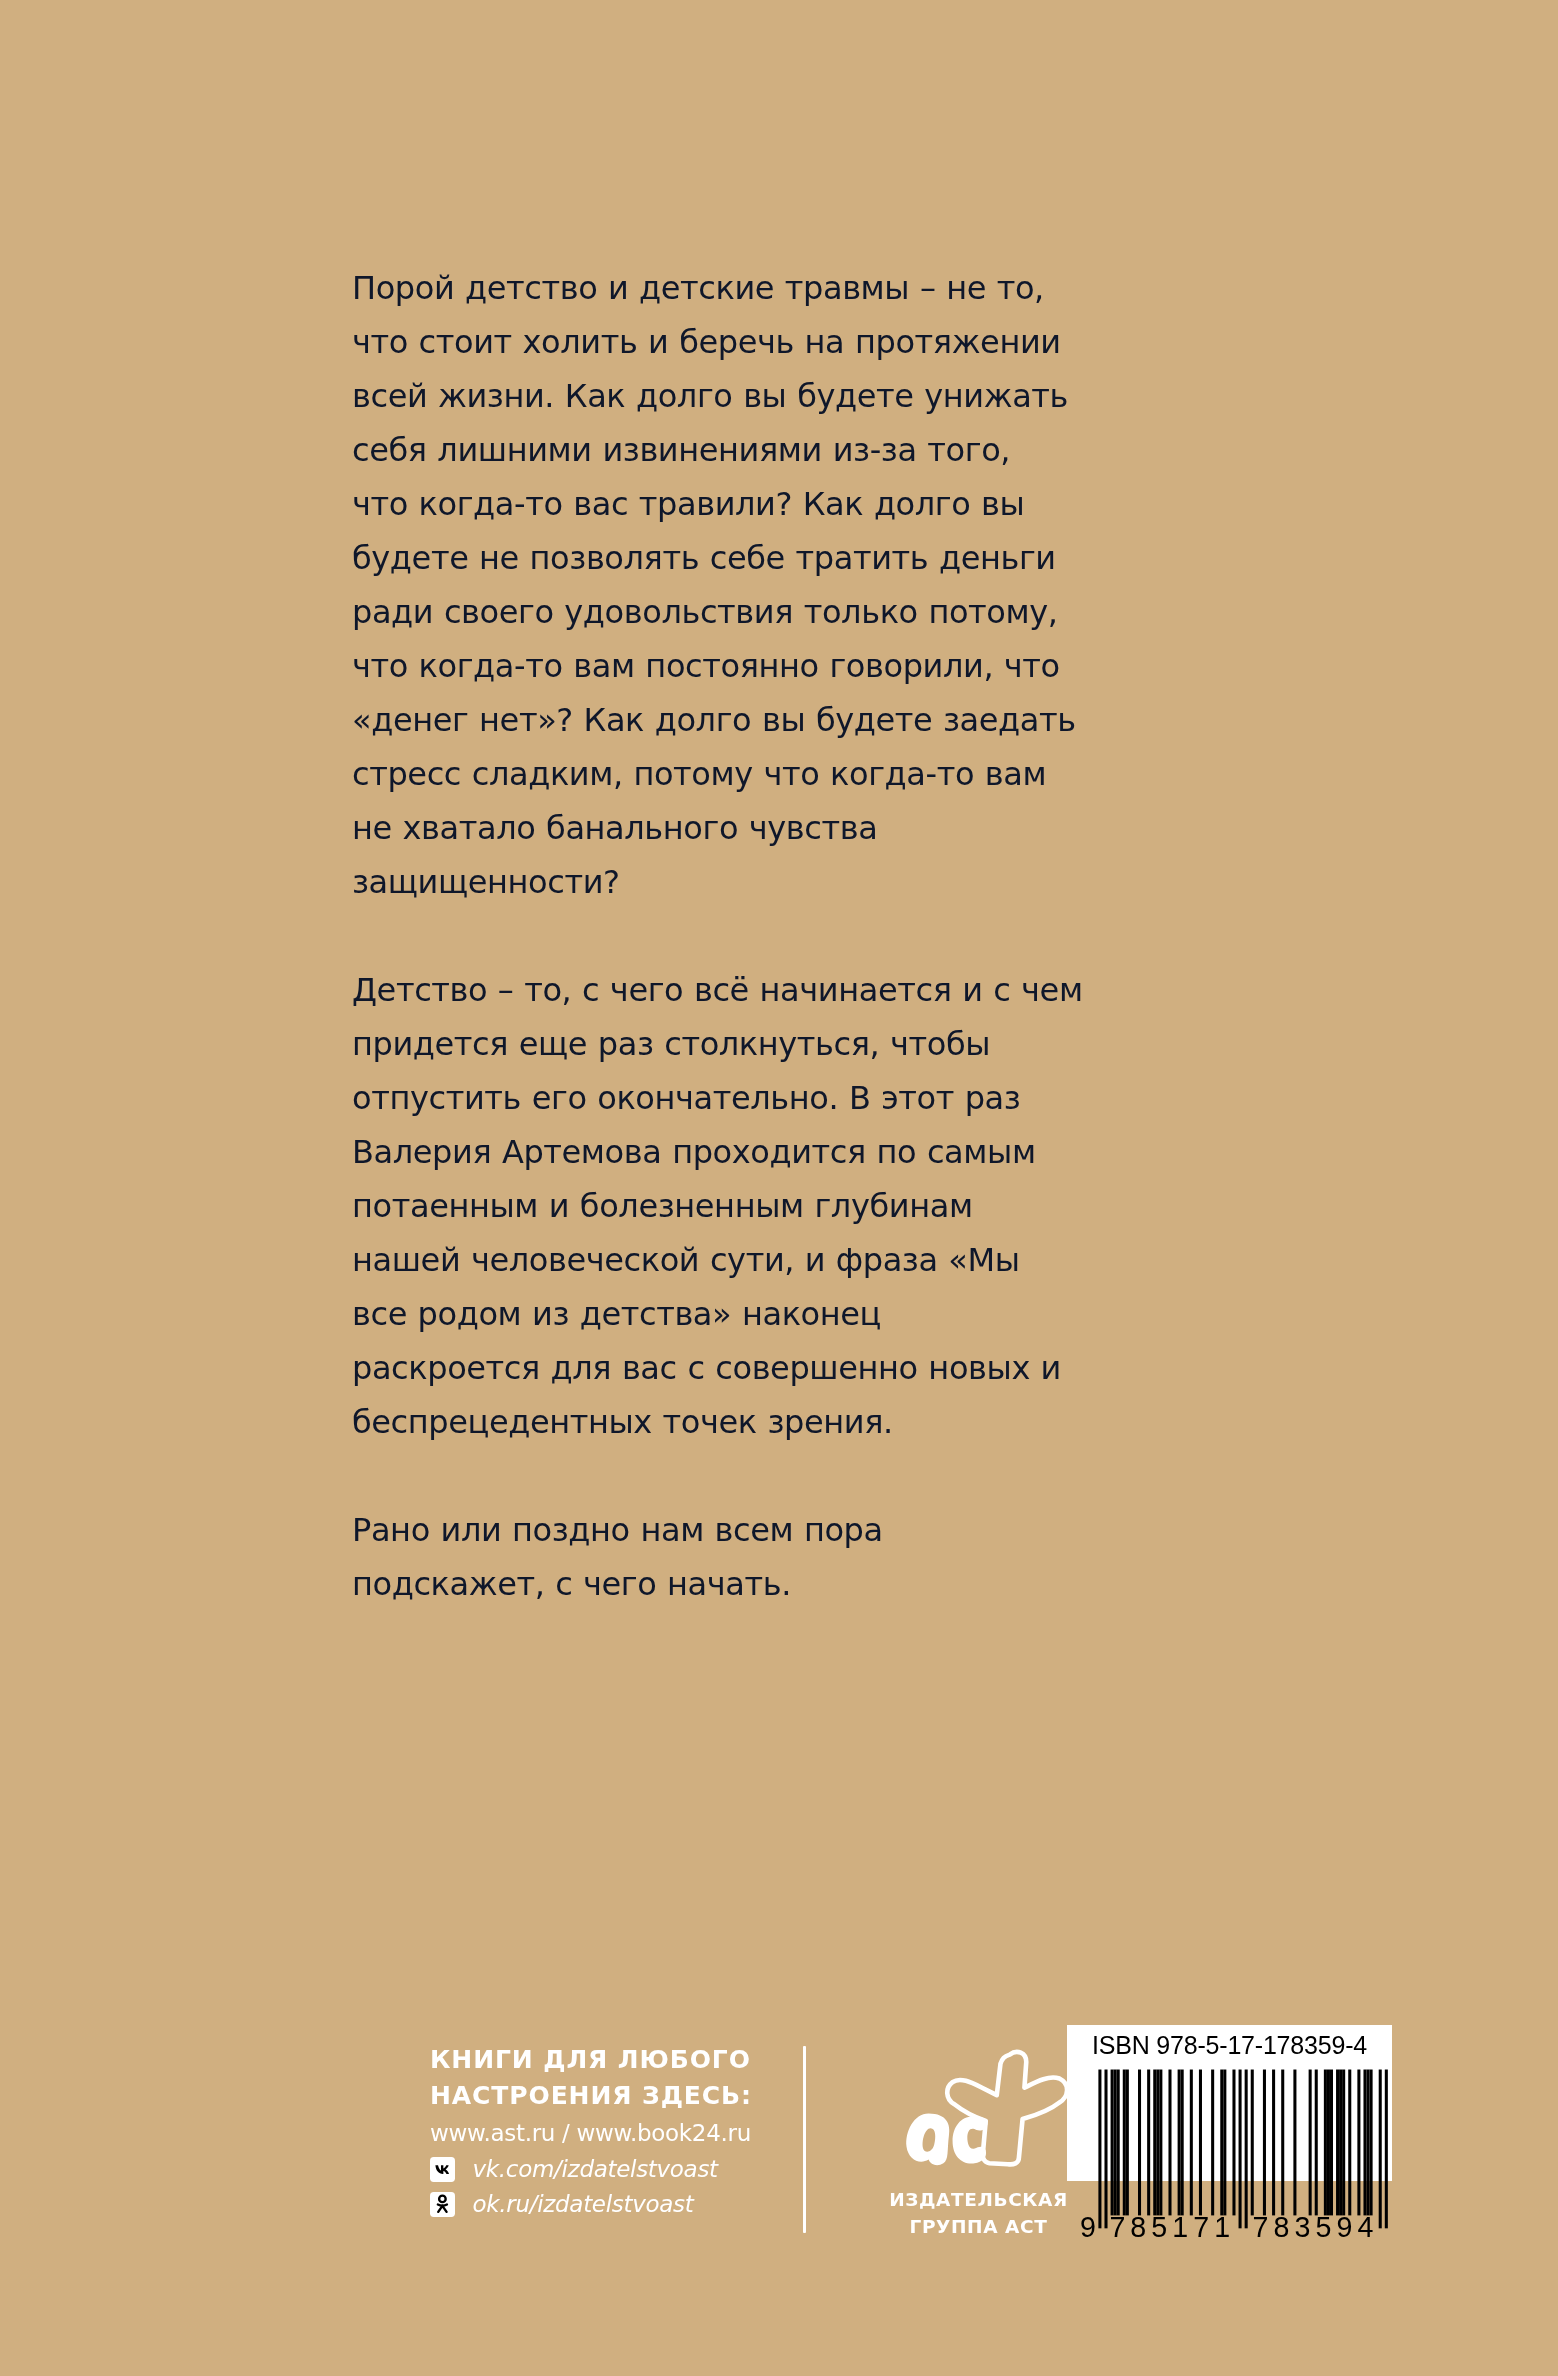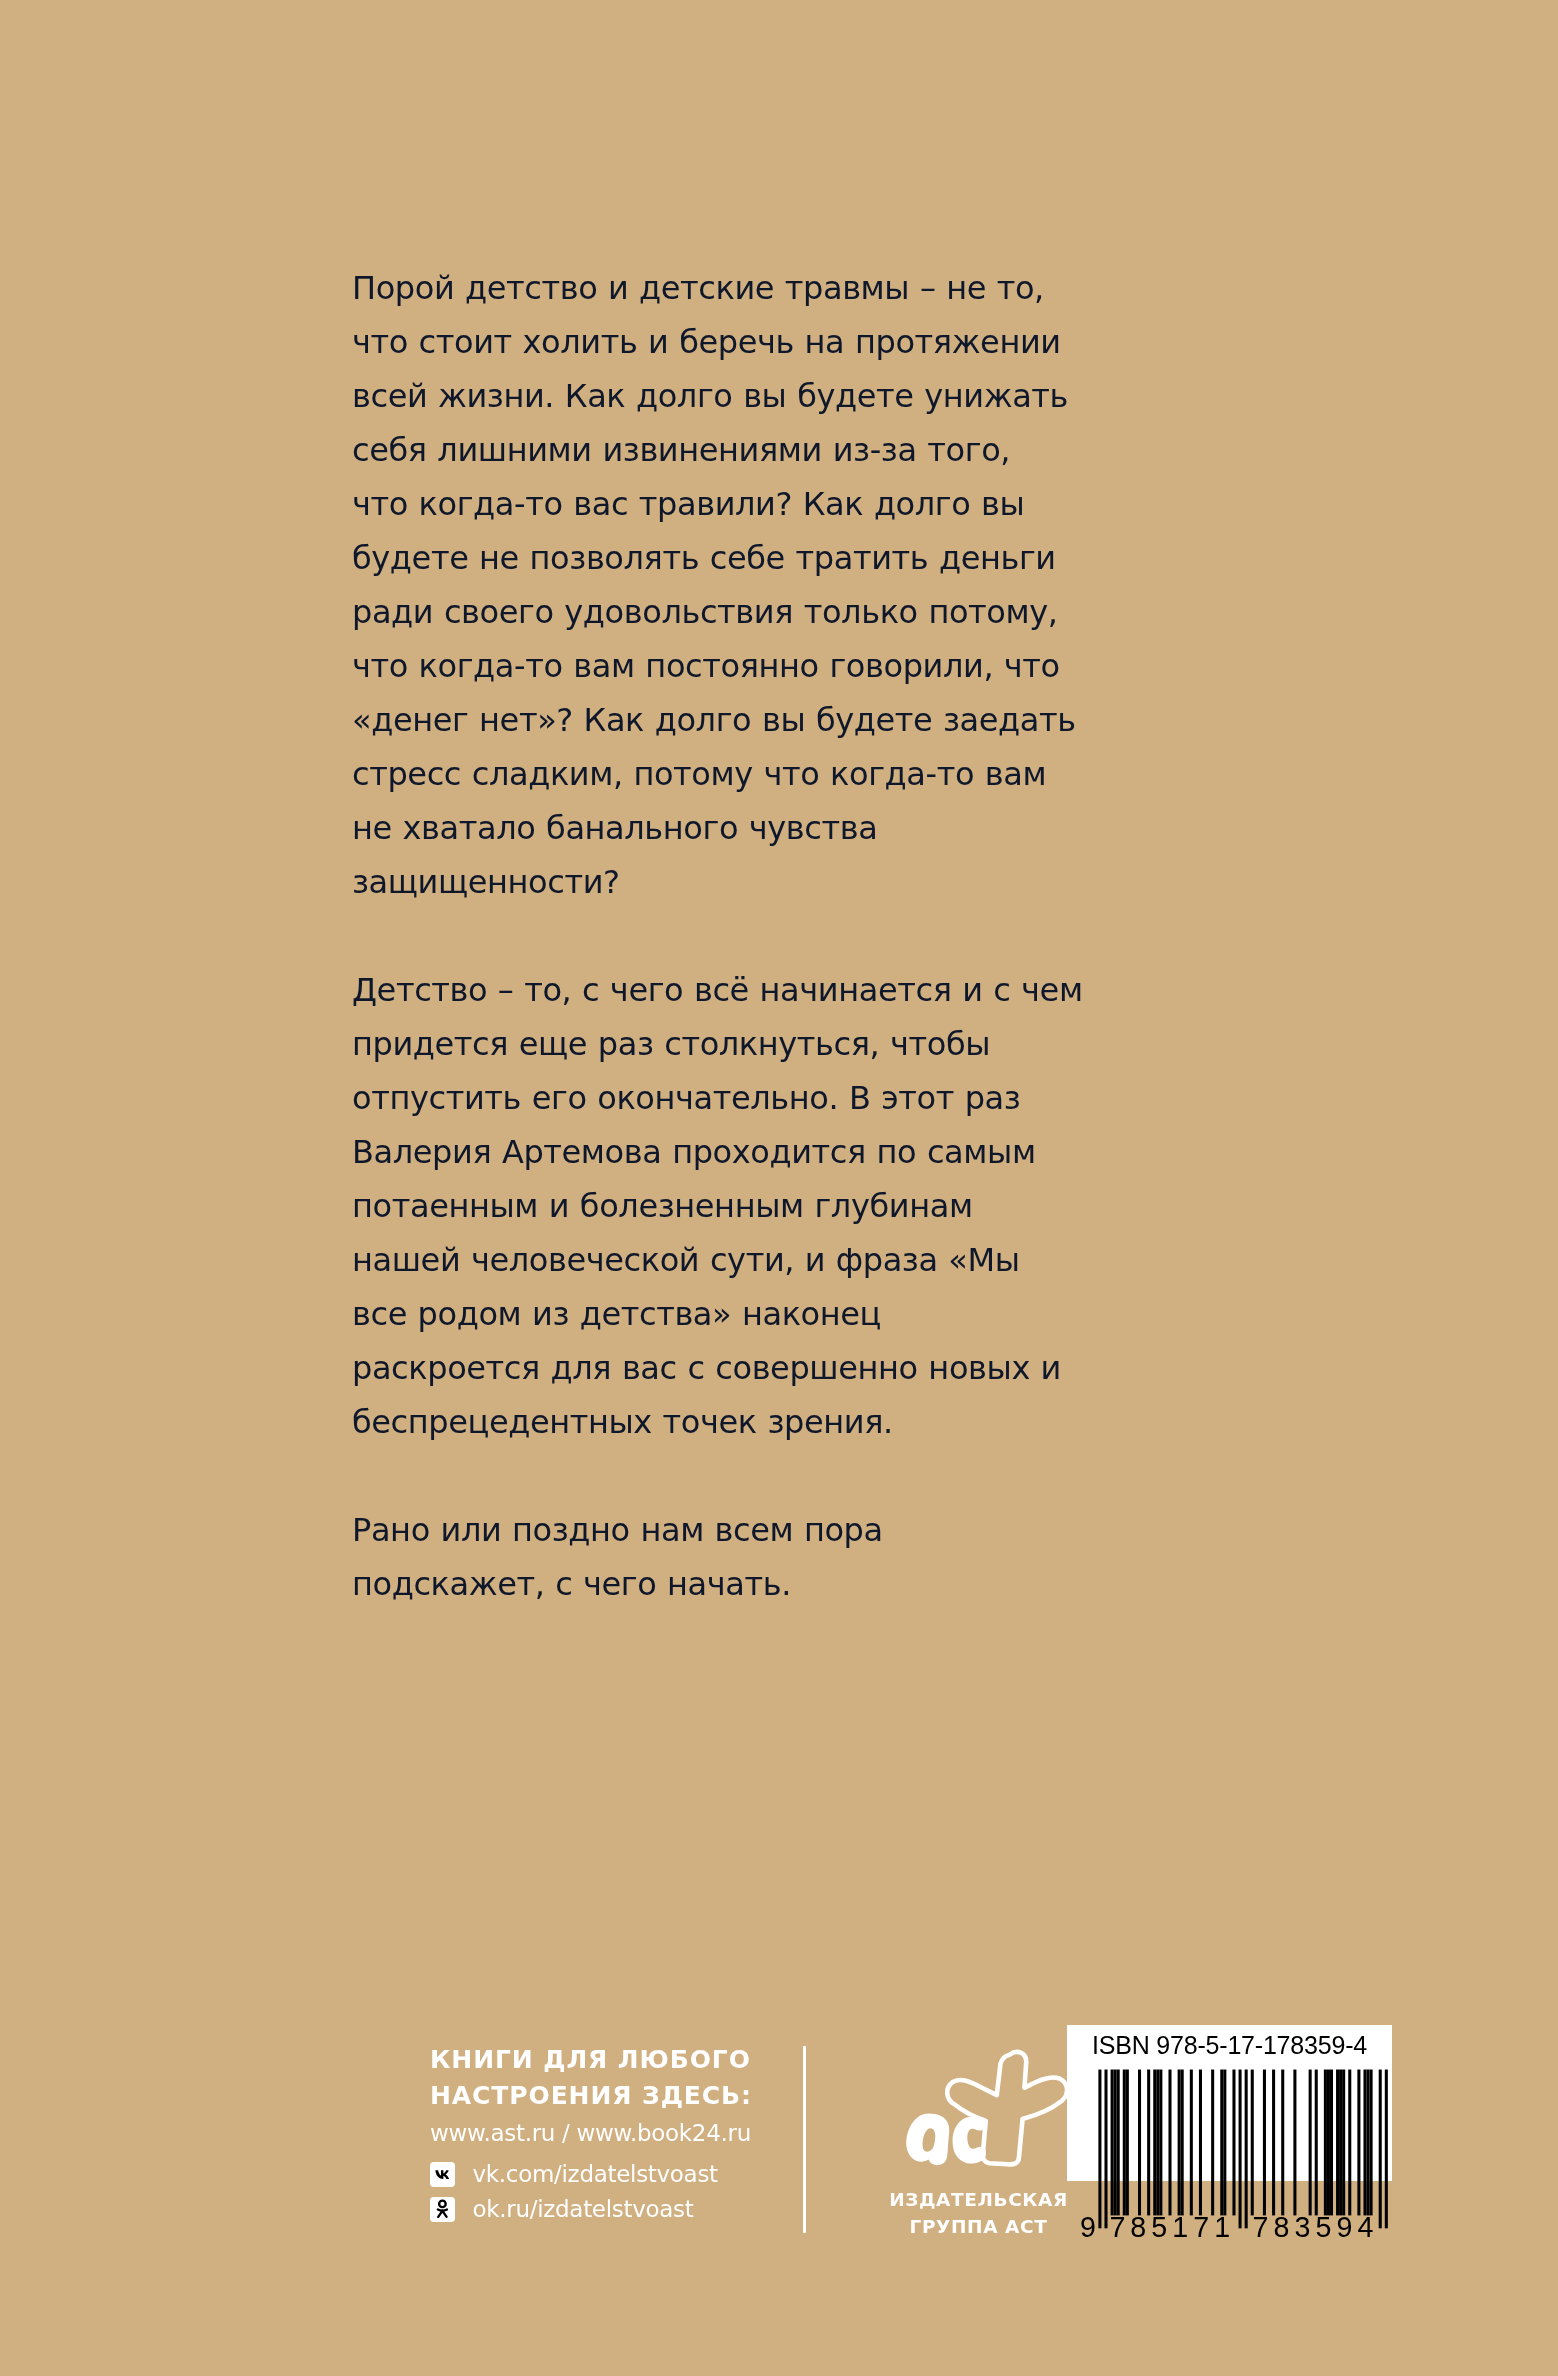--- a/index.html
+++ b/index.html
@@ -58,25 +58,26 @@
     .promo .sites {
       font-family: "DejaVu Sans", sans-serif;
       font-size: 23px;
       line-height: 37px;
       letter-spacing: -0.3px;
       white-space: nowrap;
       margin-top: 0.9px;
     }
     .promo .social {
       display: flex;
-      align-items: flex-end;
+      align-items: center;
       height: 35px;
       white-space: nowrap;
       font-size: 23px;
       letter-spacing: -0.3px;
+      font-style: italic;
     }
     .promo .social .ico {
       width: 25px;
       height: 25px;
       background: #FFFFFF;
       border-radius: 3.7px;
       margin-right: 17.5px;
       display: flex;
       align-items: center;
       justify-content: center;

